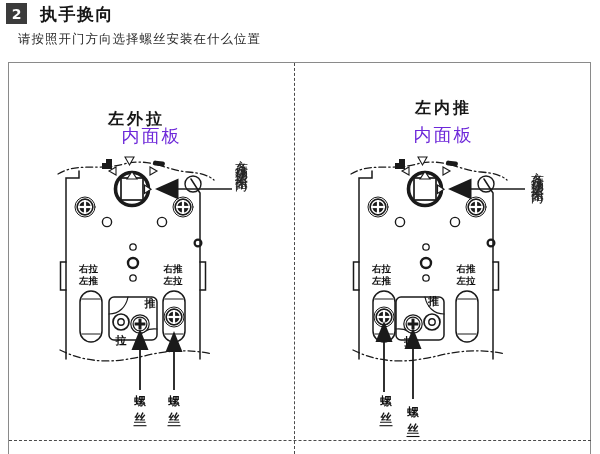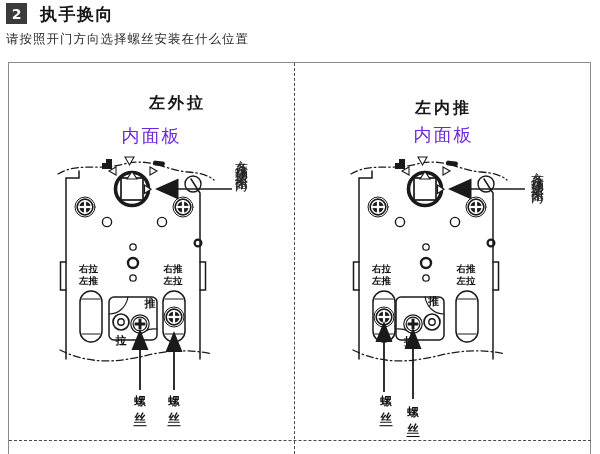--- a/index.html
+++ b/index.html
@@ -4,30 +4,30 @@
 <style>
   html,body{margin:0;padding:0;background:#fff;}
   body{font-family:"DejaVu Sans","Liberation Sans",sans-serif;color:#1a1a1a;}
   .stage{position:relative;width:600px;height:454px;background:#fff;overflow:hidden;}
   .abs{position:absolute;}
   
   .badge{left:6px;top:3px;width:21px;height:21px;background:#3b3b3b;color:#fff;
          display:flex;align-items:center;justify-content:center;
          font-size:14px;font-weight:700;}
   .title{left:40px;top:3px;font-size:17px;font-weight:700;letter-spacing:1.5px;color:#161616;}
-  .subtitle{left:6px;top:31px;font-size:12.5px;letter-spacing:1px;color:#2a2a2a;text-align:center;}
+  .subtitle{left:18px;top:31px;font-size:12.5px;letter-spacing:1px;color:#2a2a2a;text-align:center;}
   
   .outerbox{left:8px;top:62px;width:583px;height:392px;border:1.2px solid #8a8a8a;
             border-bottom:none;box-sizing:border-box;}
   .vdivider{left:294px;top:63px;height:391px;width:0;border-left:1.6px dashed #4a4a4a;}
   .hdashed{left:9px;top:440px;width:582px;height:0;border-top:1.6px dashed #4a4a4a;}
   
   .ptitle{font-size:16px;font-weight:700;letter-spacing:3px;text-align:center;color:#161616;}
   .psub{font-size:18px;letter-spacing:2px;text-align:center;color:#6d28d9;}
-  .pt-l{left:8px;top:93px;width:257px;margin-left:41px;}
+  .pt-l{left:8px;top:109px;width:257px;}
   .ps-l{left:8px;top:124px;width:287px;}
   .pt-r{left:295px;top:98px;width:297px;}
   .ps-r{left:295px;top:123px;width:297px;}
   .svg-l{left:52px;top:143px;}
   .svg-r{left:345px;top:143px;}
   .vnote{width:18px;writing-mode:vertical-rl;text-orientation:upright;
          font-size:13px;letter-spacing:2.5px;line-height:18px;color:#222;}
   .vn-l{left:232px;top:149px;}
   .vn-r{left:528px;top:161px;}
   

